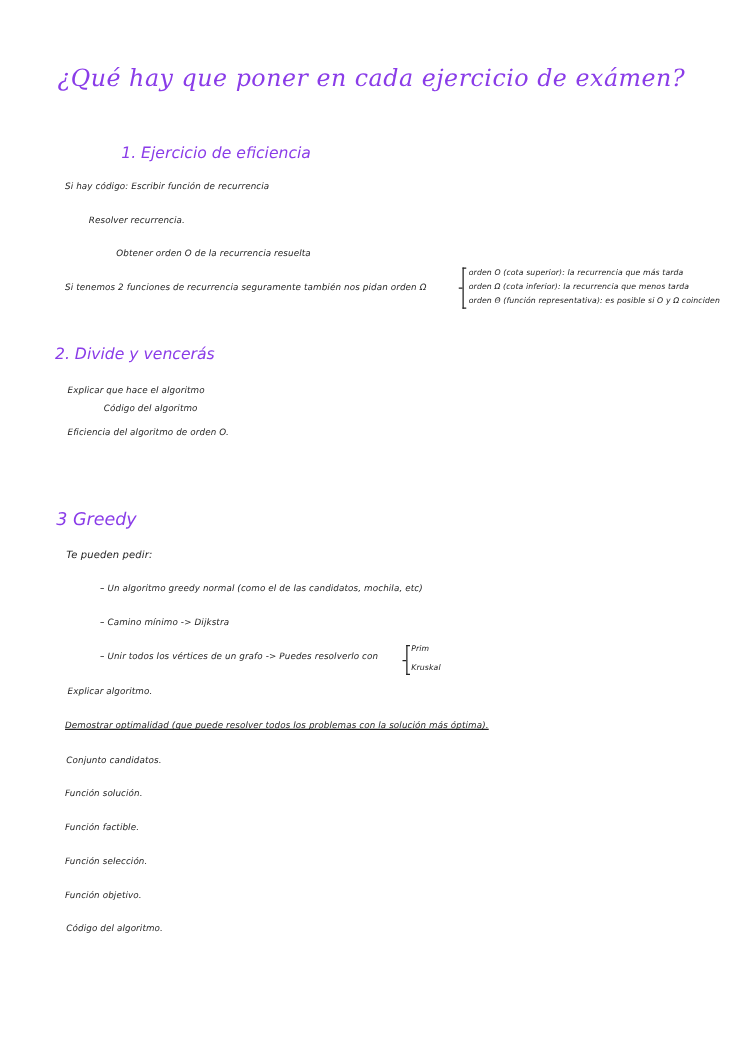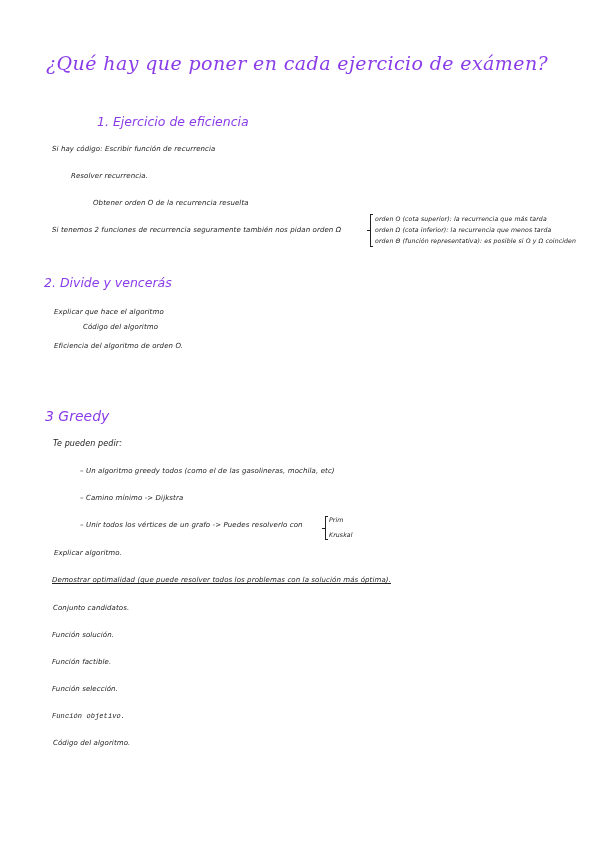--- a/index.html
+++ b/index.html
@@ -42,30 +42,30 @@
   <div class="abs t small" style="left:375px; top:237px;">orden Θ (función representativa): es posible si O y Ω coinciden</div>
 
   <div class="abs h" style="left:44px; top:275px;">2. Divide y vencerás</div>
   <div class="abs t" style="left:54px; top:308px;">Explicar que hace el algoritmo</div>
   <div class="abs t" style="left:54px; top:323px;padding-left:29px;">Código del algoritmo</div>
   <div class="abs t" style="left:54px; top:342px;font-style:italic;">Eficiencia del algoritmo de orden O.</div>
 
   <div class="abs h h3" style="left:45px; top:408px;">3 Greedy</div>
   <div class="abs t big" style="left:53px; top:439px;">Te pueden pedir:</div>
 
-  <div class="abs t" style="left:80px; top:467px;">– Un algoritmo greedy todos (como el de las gasolineras, mochila, etc)</div>
+  <div class="abs t" style="left:80px; top:467px;">– Un algoritmo greedy normal (como el de las candidatos, mochila, etc)</div>
   <div class="abs t" style="left:80px; top:494px;">– Camino mínimo -&gt; Dijkstra</div>
   <div class="abs t" style="left:80px; top:521px;">– Unir todos los vértices de un grafo -&gt; Puedes resolverlo con</div>
   <div class="brace" style="left:325px; top:516px; height:24px;">
     <span class="mid" style="top:12px;"></span>
   </div>
   <div class="abs t small" style="left:329px; top:516px;">Prim</div>
   <div class="abs t small" style="left:329px; top:531px;">Kruskal</div>
 
   <div class="abs t" style="left:54px; top:549px;">Explicar algoritmo.</div>
   <div class="abs t" style="left:52px; top:576px;text-decoration:underline;">Demostrar optimalidad (que puede resolver todos los problemas con la solución más óptima).</div>
   <div class="abs t" style="left:53px; top:604px;">Conjunto candidatos.</div>
   <div class="abs t" style="left:52px; top:631px;">Función solución.</div>
   <div class="abs t" style="left:52px; top:658px;">Función factible.</div>
   <div class="abs t" style="left:52px; top:685px;">Función selección.</div>
-  <div class="abs t" style="left:52px; top:712px;font-family:Liberation Mono, monospace;">Función objetivo.</div>
+  <div class="abs t" style="left:52px; top:712px;">Función objetivo.</div>
   <div class="abs t" style="left:53px; top:739px;">Código del algoritmo.</div>
 </div>
 
 </body></html>

